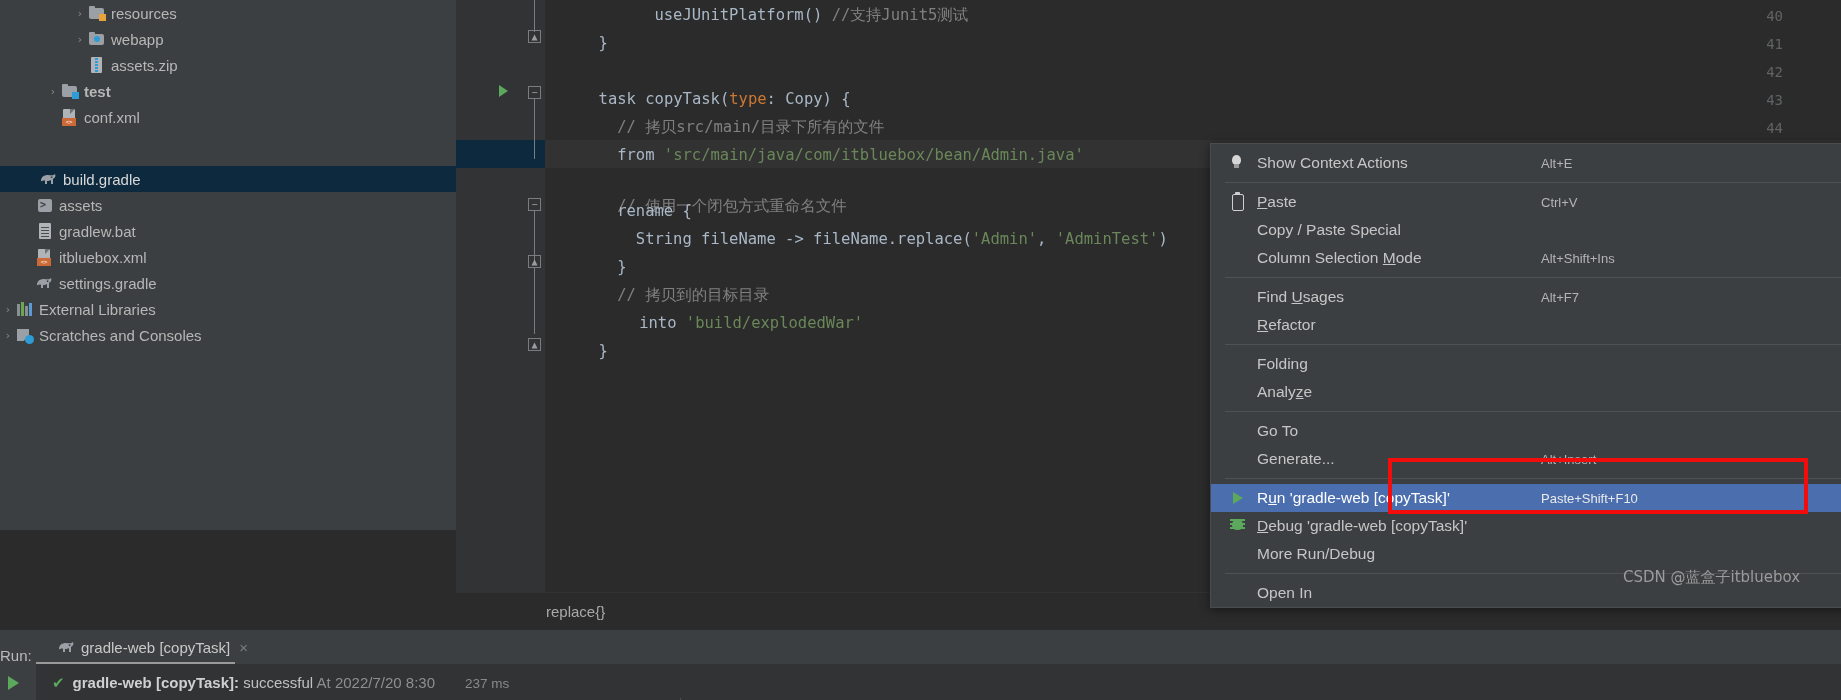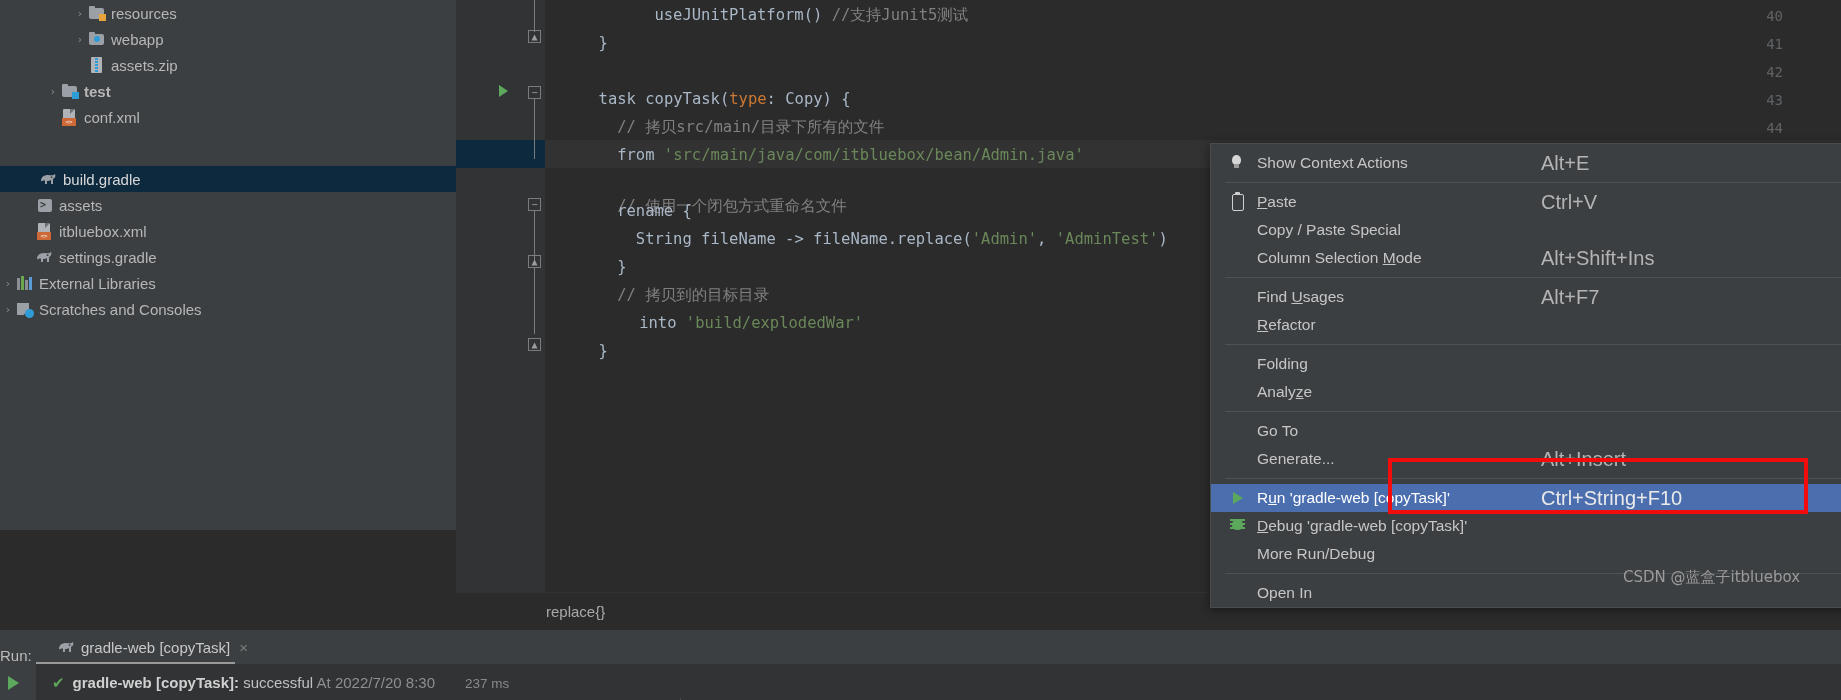--- a/index.html
+++ b/index.html
@@ -244,21 +244,21 @@
     height:28px; display:flex; align-items:center;
     padding:0 18px 0 16px; position:relative;
     font-size:15.5px; color:#c6c6c6; white-space:nowrap;
   }
   .mi .mi-ico{
     width:22px; min-width:22px; height:20px;
     position:relative; display:inline-block; margin-right:8px;
   }
   .mi .mi-text{ flex:0 0 auto; }
   .mi .mi-key{
-    position:absolute; left:330px; color:#b4b4b4; font-size:20px;
+    position:absolute; left:330px; color:#b4b4b4; font-size:13px;
   }
   .mi.hl{ background:#4b6eaf; color:#ffffff; }
   .mi.hl .mi-key{ color:#eaeaea; }
   .msep{
     height:1px; background:#4f5254; margin:5px 14px 5px 14px;
   }
   .u{ text-decoration:underline; }
   
   .ico-bulb::before{
     content:""; position:absolute; left:5px; top:2px; width:9px;height:10px;
@@ -359,20 +359,26 @@
             <circle cx="11.6" cy="5.2" r="0.9" fill="#3c3f41"></circle>
           </svg>
         </span>
         <span class="lbl">build.gradle</span>
       </div>
       <div class="tree-row">
         <span style="display: inline-block; width: 20px; min-width: 20px;"></span>
         <span class="arrow blank">›</span>
         <span class="ico ico-script"></span>
         <span class="lbl">assets</span>
+      </div>
+      <div class="tree-row">
+        <span style="display: inline-block; width: 20px; min-width: 20px;"></span>
+        <span class="arrow blank">›</span>
+        <span class="ico ico-bat"></span>
+        <span class="lbl">gradlew.bat</span>
       </div>
       <div class="tree-row">
         <span style="display: inline-block; width: 20px; min-width: 20px;"></span>
         <span class="arrow blank">›</span>
         <span class="ico ico-file">
           <span class="xmlbadge">&lt;&gt;</span>
         </span>
         <span class="lbl">itbluebox.xml</span>
       </div>
       <div class="tree-row">
@@ -534,21 +540,21 @@
     </div>
     <div class="mi">
       <span class="mi-ico"></span>
       <span class="mi-text">Generate...</span>
       <span class="mi-key">Alt+Insert</span>
     </div>
     <div class="msep"></div>
     <div class="mi hl">
       <span class="mi-ico ico-runtri"></span>
       <span class="mi-text">R<span class="u">u</span>n 'gradle-web [copyTask]'</span>
-      <span class="mi-key">Ctrl+String+F10</span>
+      <span class="mi-key">Paste+Shift+F10</span>
     </div>
     <div class="mi">
       <span class="mi-ico ico-bug"></span>
       <span class="mi-text"><span class="u">D</span>ebug 'gradle-web [copyTask]'</span>
     </div>
     <div class="mi">
       <span class="mi-ico"></span>
       <span class="mi-text">More Run/Debug</span>
     </div>
     <div class="msep"></div>

